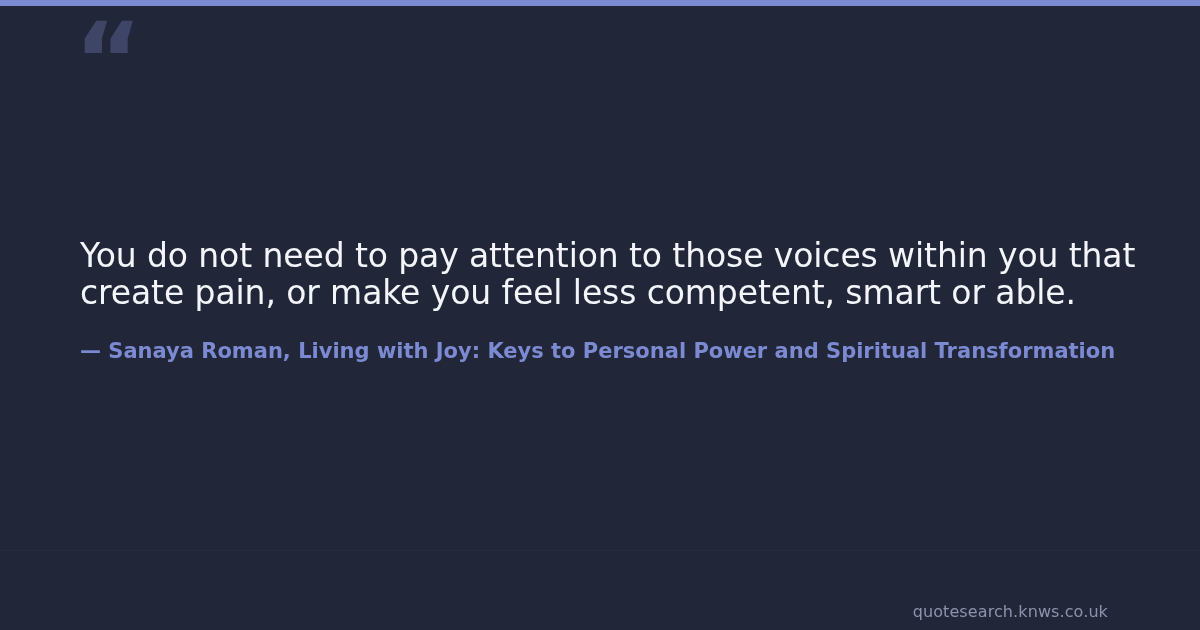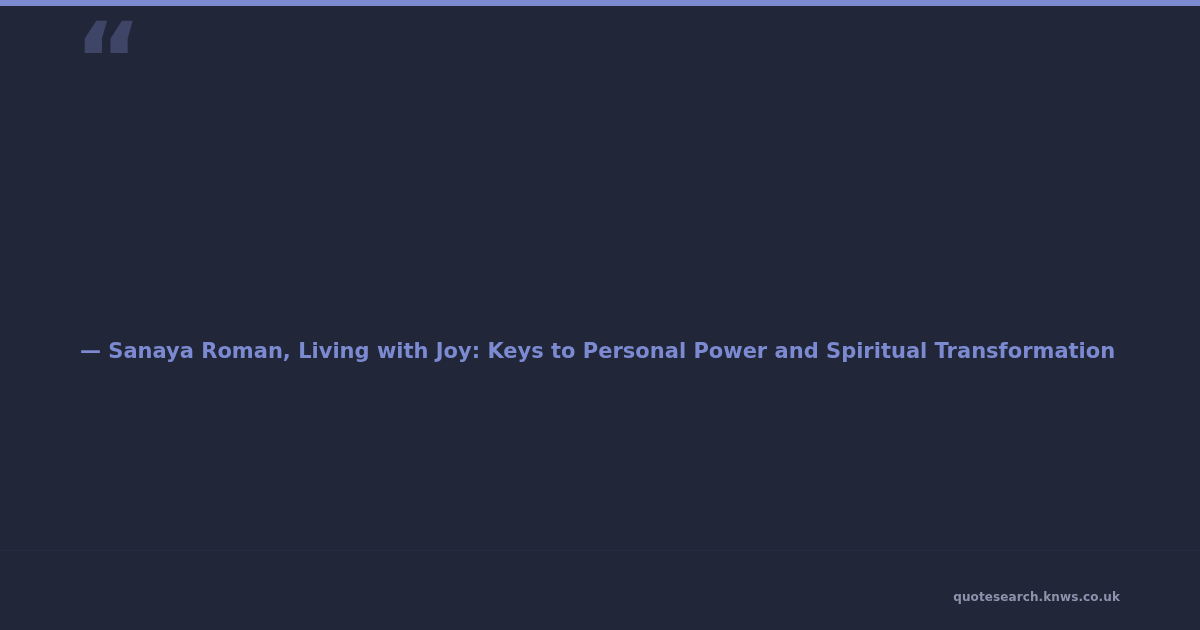--- a/index.html
+++ b/index.html
@@ -90,37 +90,40 @@
     width: 1200px;
     height: 1px;
     background: #272b40;
   }
 
   
   .footer {
     position: absolute;
     right: 80px;
     top: 590px;
-    margin: 0;
+    margin: 12px;
     font-family: "DejaVu Sans", "Liberation Sans", sans-serif;
-    font-size: 12px;
-    font-weight: 700;
+    font-size: 16px;
+    font-weight: 400;
     color: #8d93ad;
     letter-spacing: 0.1px;
   }
 </style>
 </head>
 <body>
 
 <div class="card">
 
   <div class="accent-bar"></div>
 
   <div class="quote-mark">“</div>
 
+  <div class="quote-block">
+    <p class="quote-text">You do not need to pay attention to those voices within you that create pain, or make you feel less competent, smart or able.</p>
+  </div>
 
   <p class="attribution">— Sanaya Roman, Living with Joy: Keys to Personal Power and Spiritual Transformation</p>
 
   <div class="divider"></div>
 
   <p class="footer">quotesearch.knws.co.uk</p>
 
 </div>
 
 </body></html>

